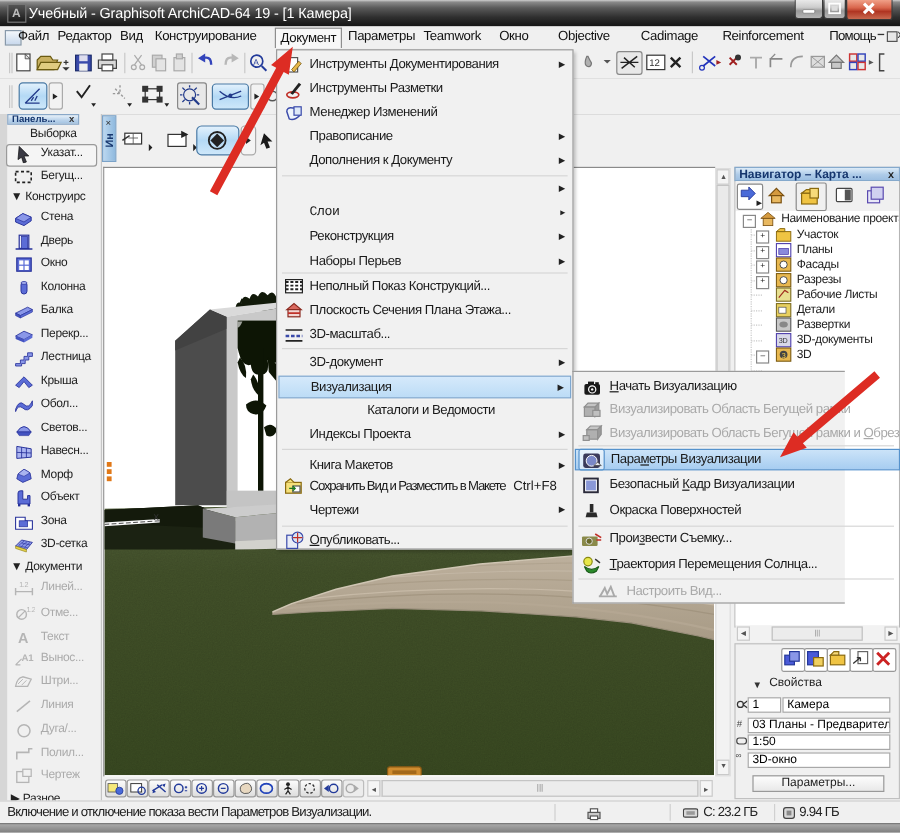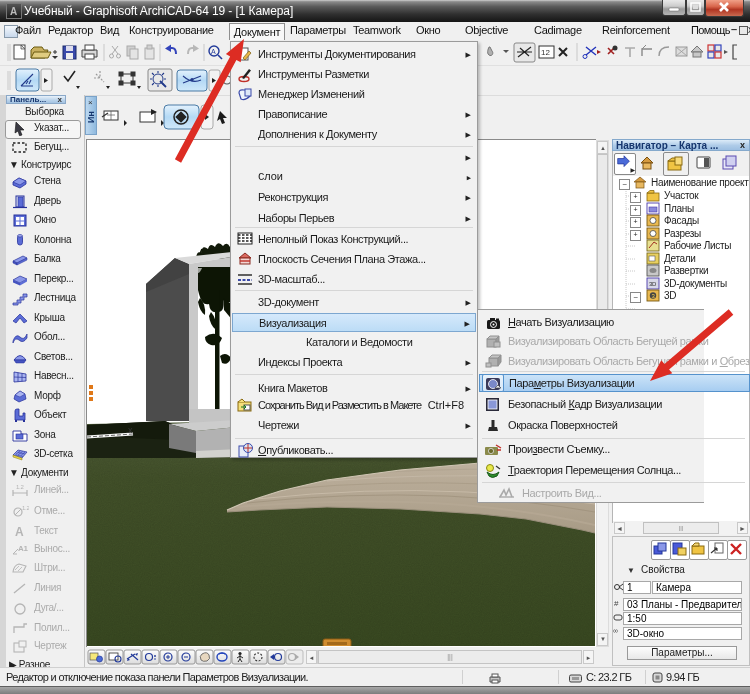--- a/index.html
+++ b/index.html
@@ -723,21 +723,21 @@
     <div style="position:absolute;left:0px;top:76px;"><svg width="10" height="10">
           <rect x="1" y="2" width="8" height="5" rx="2" fill="none" stroke="#444"></rect>
         </svg></div>
     <div class="fld" style="left:10px;top:75px;width:119px;height:13px;">1:50</div>
     <div style="position:absolute;left:0px;top:90px;font-size:7px;color:#444;">∞</div>
     <div class="fld" style="left:10px;top:90px;width:119px;height:13px;">3D-окно</div>
     <div style="position:absolute;left:14px;top:109px;width:110px;height:14px;background:linear-gradient(#fdfdfd,#e8e8e8);border:1px solid #999;box-sizing:border-box;text-align:center;font-size:10px;line-height:12px;color:#222;">Параметры...</div>
   </div>
 
   <div class="abs" id="statusbar">
-    <div class="abs" style="left:6px;top:3px;">Редактор и отключение показа панели Параметров Визуализации.</div>
+    <div class="abs" style="left:6px;top:3px;">Включение и отключение показа вести Параметров Визуализации.</div>
     <div class="abs" style="left:462px;top:2px;width:1px;height:14px;background:#d0d0d0;"></div>
     <div class="abs" style="left:488px;top:4px;"><svg width="14" height="12">
           <path d="M2 5 H12 V10 H2 Z" fill="#c8c8c8" stroke="#555"></path>
           <rect x="4" y="2" width="6" height="3" fill="#fff" stroke="#555"></rect>
           <rect x="4" y="8" width="6" height="3" fill="#fff" stroke="#555"></rect>
         </svg></div>
     <div class="abs" style="left:558px;top:2px;width:1px;height:14px;background:#d0d0d0;"></div>
     <div class="abs" style="left:569px;top:5px;"><svg width="13" height="9">
           <rect x="0.5" y="1" width="12" height="7" rx="1.5" fill="#d8d8d8" stroke="#444"></rect>
           <rect x="3" y="3" width="7" height="3" fill="#999"></rect>

